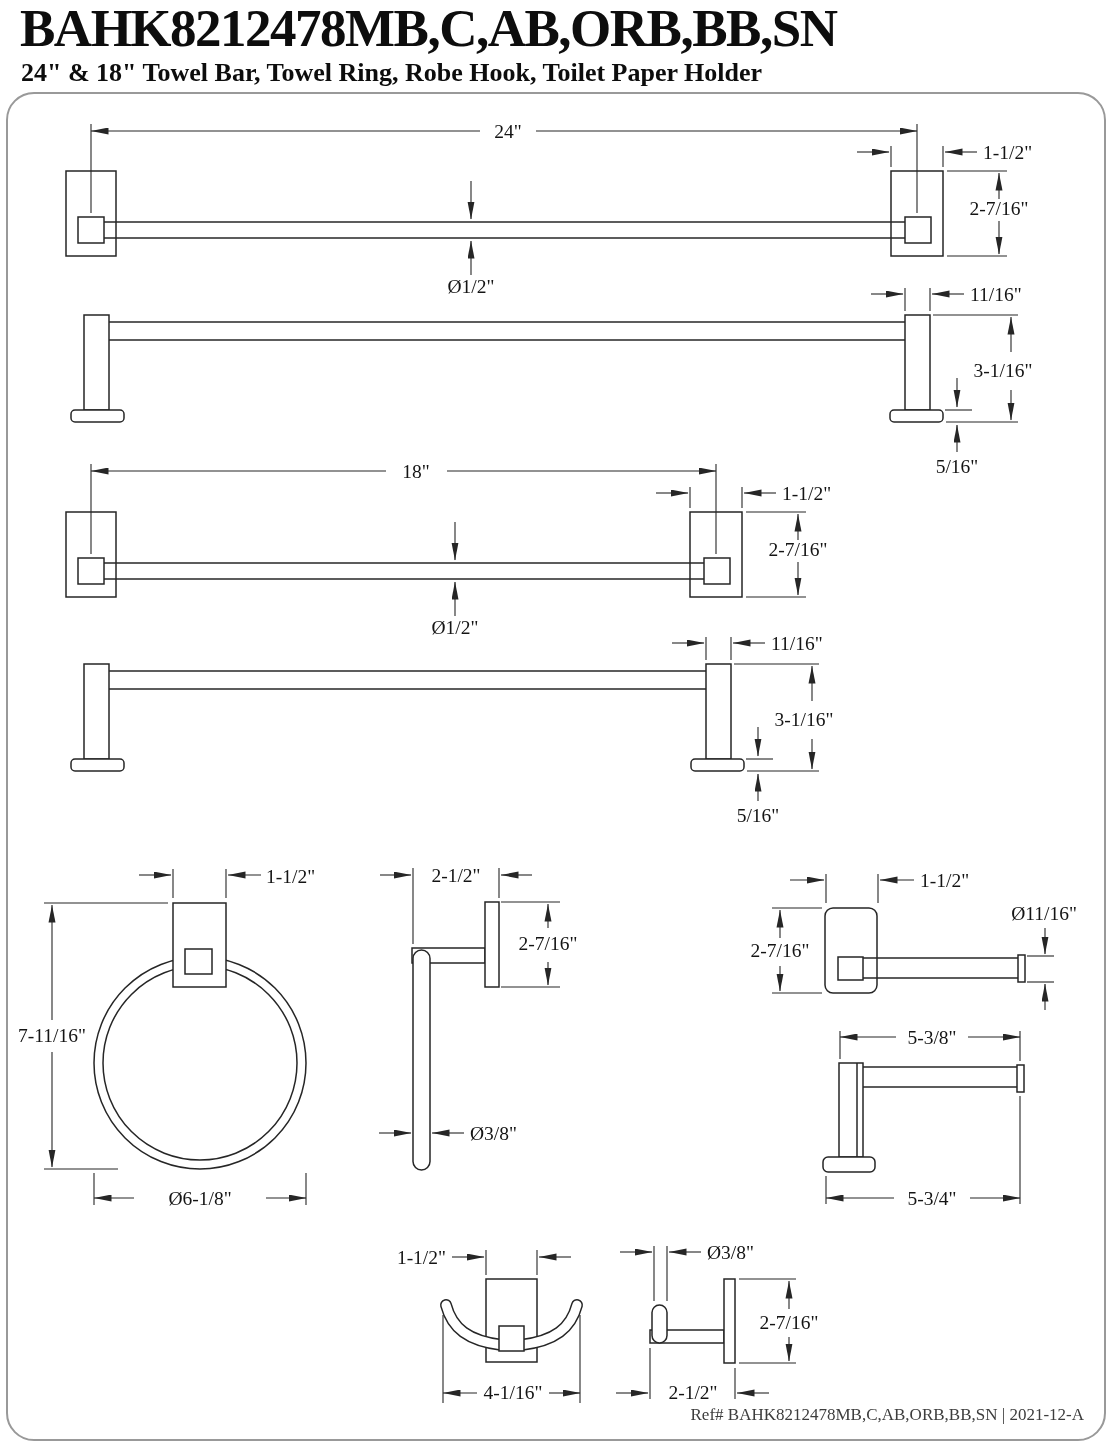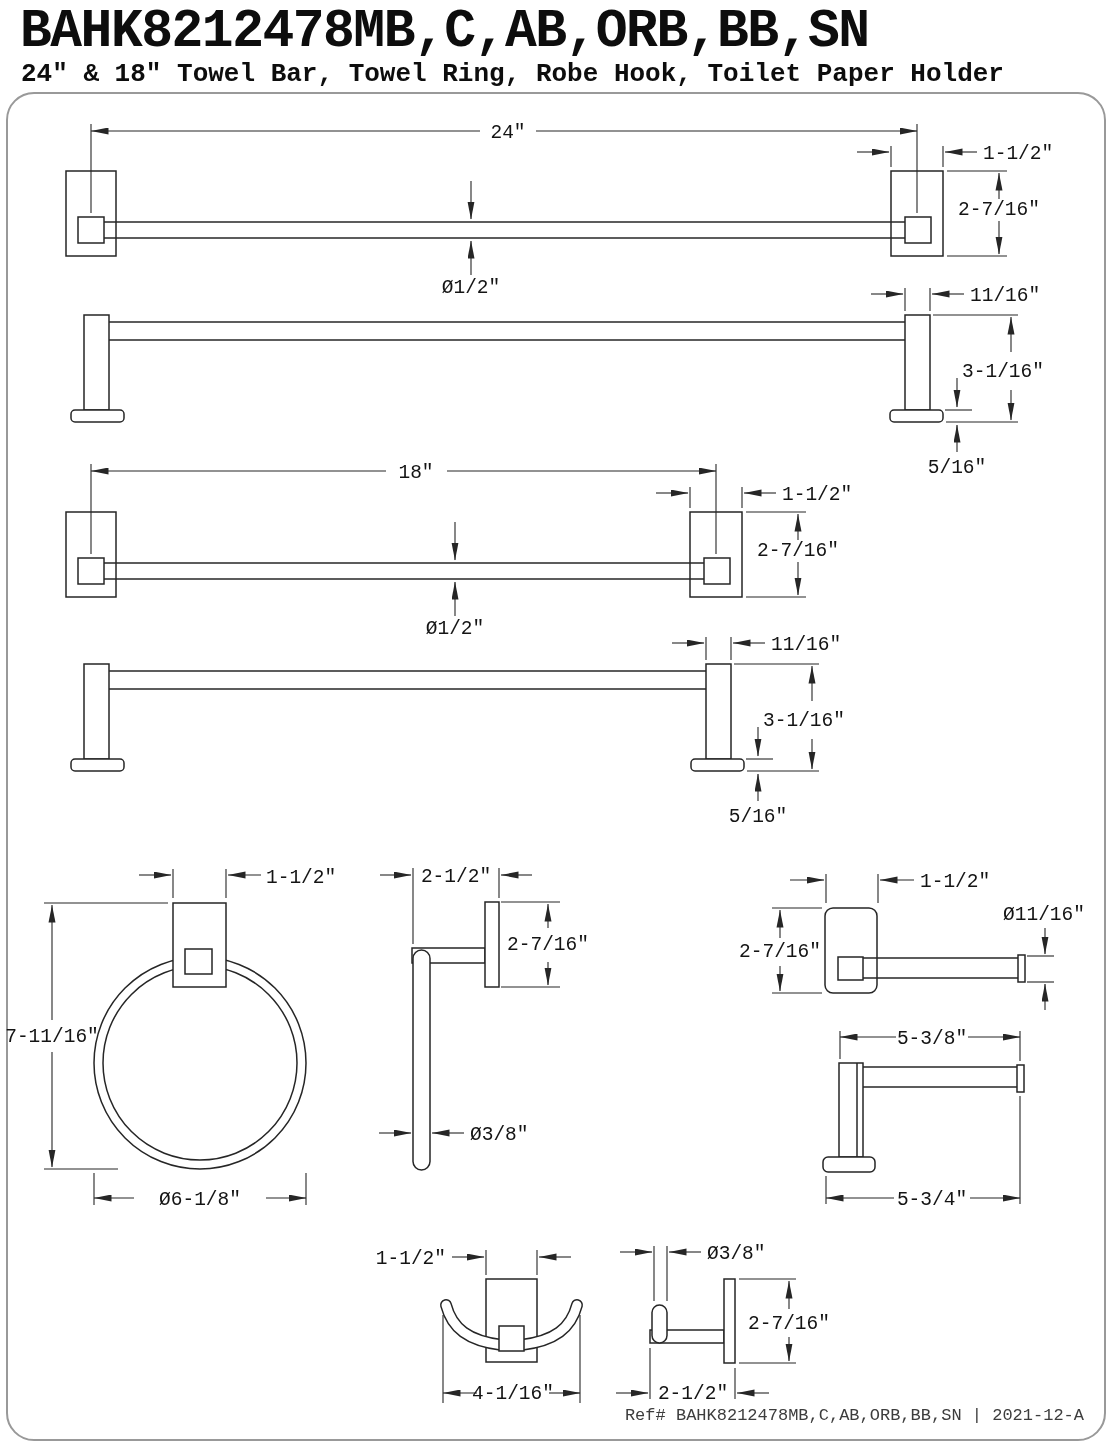--- a/index.html
+++ b/index.html
@@ -1,16 +1,16 @@
 <!DOCTYPE html>
 <html><head>
 <meta charset="utf-8">
 <style>
   html,body{margin:0;padding:0;background:#fff}
-  .page{width:1113px;height:1450px;position:relative;background:#fff;font-family:Liberation Mono, monospace;overflow:hidden}
+  .page{width:1113px;height:1450px;position:relative;background:#fff;font-family:Liberation Serif, serif;overflow:hidden}
   svg{position:absolute;left:0;top:0}
   .obj{fill:#fff;stroke:#262626;stroke-width:1.5}
   .ln{stroke:#262626;stroke-width:1.5;fill:none}
   .dl{stroke:#262626;stroke-width:1.1;fill:none}
   .dim{font-size:19.5px;fill:#141414}
   .mid{text-anchor:middle}
   .end{text-anchor:end}
   .ttl{font-size:53px;font-weight:bold;letter-spacing:-1.5px;fill:#0d0d0d}
   .sub{font-size:26px;font-weight:bold;fill:#0d0d0d}
   .ref{font-size:17px;fill:#3d3d3d}

